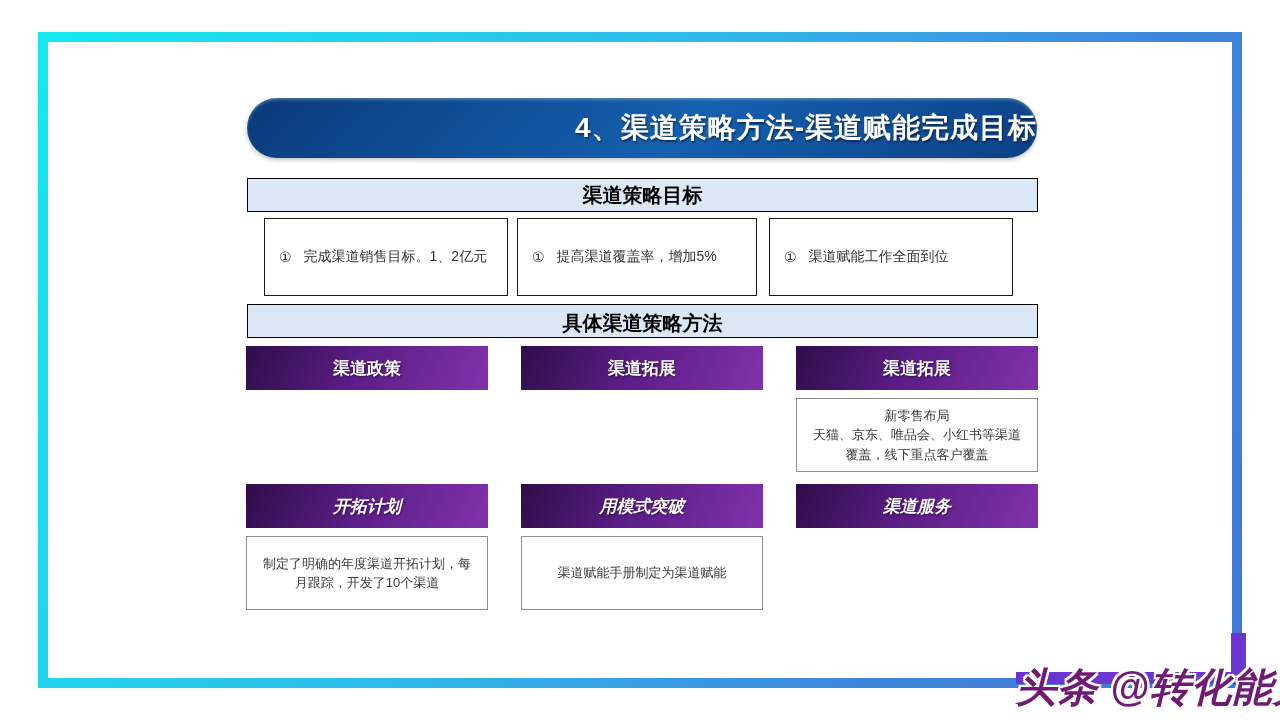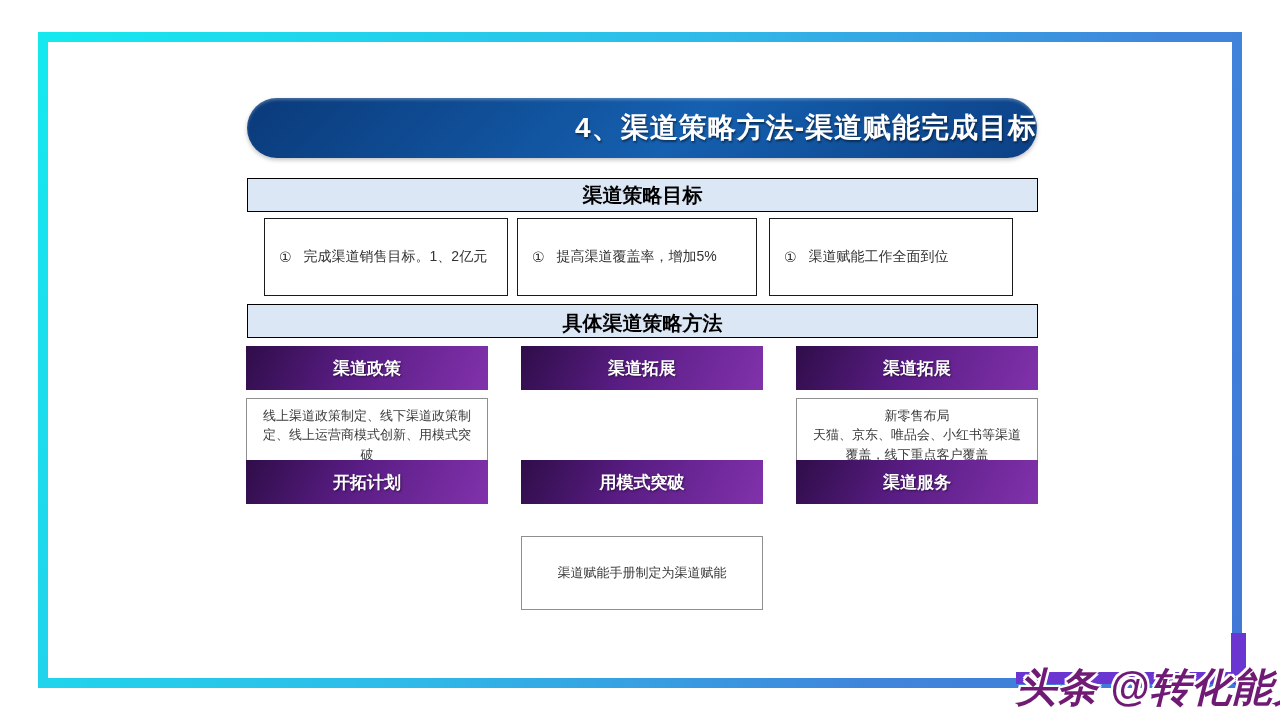--- a/index.html
+++ b/index.html
@@ -53,21 +53,21 @@
 
   
   .method-header {
     position: absolute; height: 44px; width: 242px;
     background: linear-gradient(115deg, #2f0d49 0%, #5a1d85 45%, #8132ab 100%);
     display: flex; align-items: center; justify-content: center;
     color: #ffffff; font-size: 17px; font-weight: bold;
     text-shadow: 1px 1px 2px rgba(0,0,0,0.5);
   }
   .method-header.r1 { top: 346px; }
-  .method-header.r2 { top: 460px; }
+  .method-header.r2 { top: 484px; font-style: italic; }
 
   
   .method-desc-box {
     position: absolute; height: 74px; width: 242px;
     background: #ffffff; border: 1px solid #8f8f8f;
     display: flex; align-items: center; justify-content: center;
     padding: 6px 10px; text-align: center;
     font-size: 13px; color: #3a3a3a; line-height: 1.5;
   }
   .method-desc-box.r1 { top: 398px; }
@@ -130,38 +130,38 @@
   <div class="method-header r1 col1">
     <span>渠道政策</span>
   </div>
   <div class="method-header r1 col2">
     <span>渠道拓展</span>
   </div>
   <div class="method-header r1 col3">
     <span>渠道拓展</span>
   </div>
 
-  <div class="method-desc-box r1 col1">
-    <span class="method-desc">线上渠道政策制定、线下渠道政策制定、线上运营商模式创新、用模式突破</span>
-  </div>
   <div class="method-desc-box r1 col3">
     <span class="method-desc">新零售布局
 天猫、京东、唯品会、小红书等渠道覆盖，线下重点客户覆盖</span>
   </div>
 
   <div class="method-header r2 col1">
     <span>开拓计划</span>
   </div>
   <div class="method-header r2 col2">
     <span>用模式突破</span>
   </div>
   <div class="method-header r2 col3">
     <span>渠道服务</span>
   </div>
 
+  <div class="method-desc-box r2 col1">
+    <span class="method-desc">制定了明确的年度渠道开拓计划，每月跟踪，开发了10个渠道</span>
+  </div>
   <div class="method-desc-box r2 col2">
     <span class="method-desc">渠道赋能手册制定为渠道赋能</span>
   </div>
 
   <div class="wm-hbar"></div>
   <div class="wm-vbar"></div>
   <div class="wm-text">头条 @转化能力</div>
 
 </div>
 

